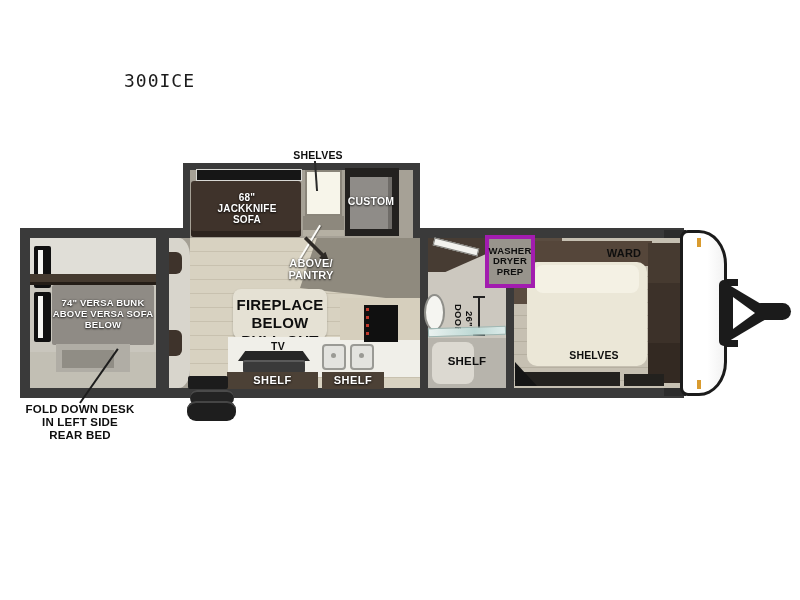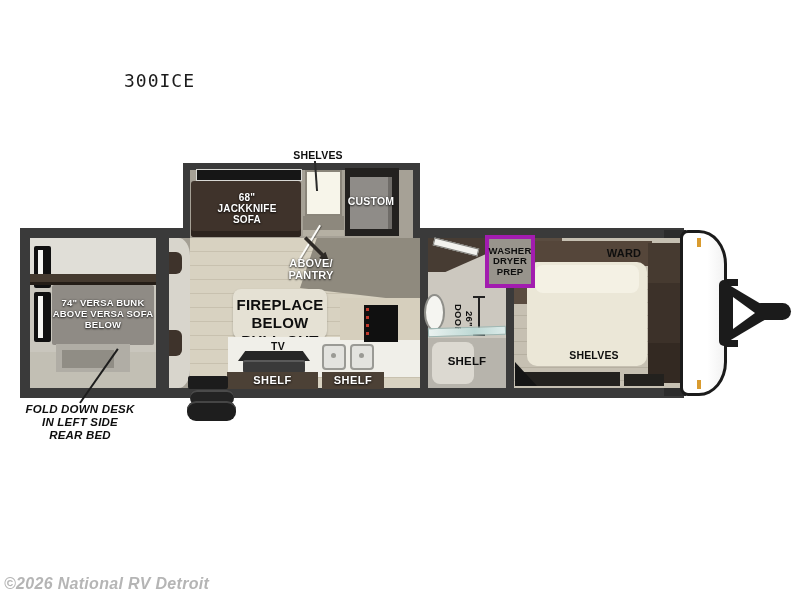--- a/index.html
+++ b/index.html
@@ -101,21 +101,21 @@
   </div>
   <div class="abs" style="left:322px;top:372px;width:62px;height:17px;background:var(--wood_bar,#4c4136);display:flex;align-items:center;justify-content:center;">
     <span class="lbl white" style="position:static;font-size:11px;letter-spacing:.5px;">SHELF</span>
   </div>
 
   <div class="abs" style="left:188px;top:376px;width:40px;height:13px;background:#1c1c1c;border-radius:2px;"></div>
   <div class="abs" style="left:190px;top:390px;width:44px;height:15px;background:#232323;border-radius:7px;box-shadow:inset 0 2px 0 #4a4a4a;"></div>
   <div class="abs" style="left:187px;top:401px;width:49px;height:20px;background:#1e1e1e;border-radius:9px;box-shadow:inset 0 2px 0 #454545;"></div>
 
   <div class="abs" style="left:80px;top:402px;width:66px;height:2px;background:#1d1d1d;transform:rotate(-55deg);transform-origin:0 50%;"></div>
-  <div class="lbl" style="left:17px;top:403px;width:126px;font-size:11.5px;line-height:1.15;font-style:italic;">FOLD DOWN DESK
+  <div class="lbl" style="left:17px;top:403px;width:126px;font-size:11.5px;line-height:1.15;">FOLD DOWN DESK
 IN LEFT SIDE
 REAR BED</div>
 
   <div class="abs wall" style="left:420px;top:238px;width:8px;height:150px;"></div>
   <div class="abs" style="left:428px;top:238px;width:78px;height:150px;background:#ccc8bf;"></div>
   <div class="abs" style="left:428px;top:238px;width:62px;height:34px;background:#473c33;clip-path:polygon(0 0,100% 0,100% 42%,28% 100%,0 100%);"></div>
   <div class="abs" style="left:433px;top:243px;width:46px;height:8px;background:#f2f2ee;border:1px solid #7c7c78;transform:rotate(14deg);"></div>
   <div class="abs" style="left:424px;top:294px;width:21px;height:37px;background:#f5f5f1;border:2px solid #8f8f8a;border-radius:50%;"></div>
 
   <div class="lbl vtext" style="left:452px;top:297px;height:44px;font-size:9.5px;line-height:1.15;">26"
@@ -152,14 +152,13 @@
   <div class="abs" style="left:680px;top:230px;width:47px;height:166px;background:linear-gradient(90deg,#fff 60%,#f2f2f2);border:3px solid #1b1b1b;border-radius:8px 28px 28px 8px/8px 34px 34px 8px;z-index:6;"></div>
   <div class="abs" style="left:697px;top:238px;width:4px;height:9px;background:var(--marker_orange,#d99b2f);z-index:7;"></div>
   <div class="abs" style="left:697px;top:380px;width:4px;height:9px;background:var(--marker_orange,#d99b2f);z-index:7;"></div>
   <div class="abs" style="left:724px;top:282px;width:44px;height:62px;background:#1b1b1b;clip-path:polygon(0 0,100% 42%,100% 58%,0 100%);z-index:6;"></div>
   <div class="abs" style="left:733px;top:297px;width:22px;height:32px;background:#fff;clip-path:polygon(0 0,100% 50%,0 100%);z-index:6;"></div>
   <div class="abs" style="left:719px;top:280px;width:10px;height:66px;background:#1b1b1b;border-radius:5px;z-index:7;"></div>
   <div class="abs" style="left:724px;top:279px;width:14px;height:7px;background:#1b1b1b;z-index:6;"></div>
   <div class="abs" style="left:724px;top:340px;width:14px;height:7px;background:#1b1b1b;z-index:6;"></div>
   <div class="abs" style="left:758px;top:303px;width:33px;height:17px;background:#1b1b1b;border-radius:3px 9px 9px 3px;z-index:6;"></div>
 
-  <div class="watermark">©2026 National RV Detroit</div>
 </div>
 
 </body></html>

